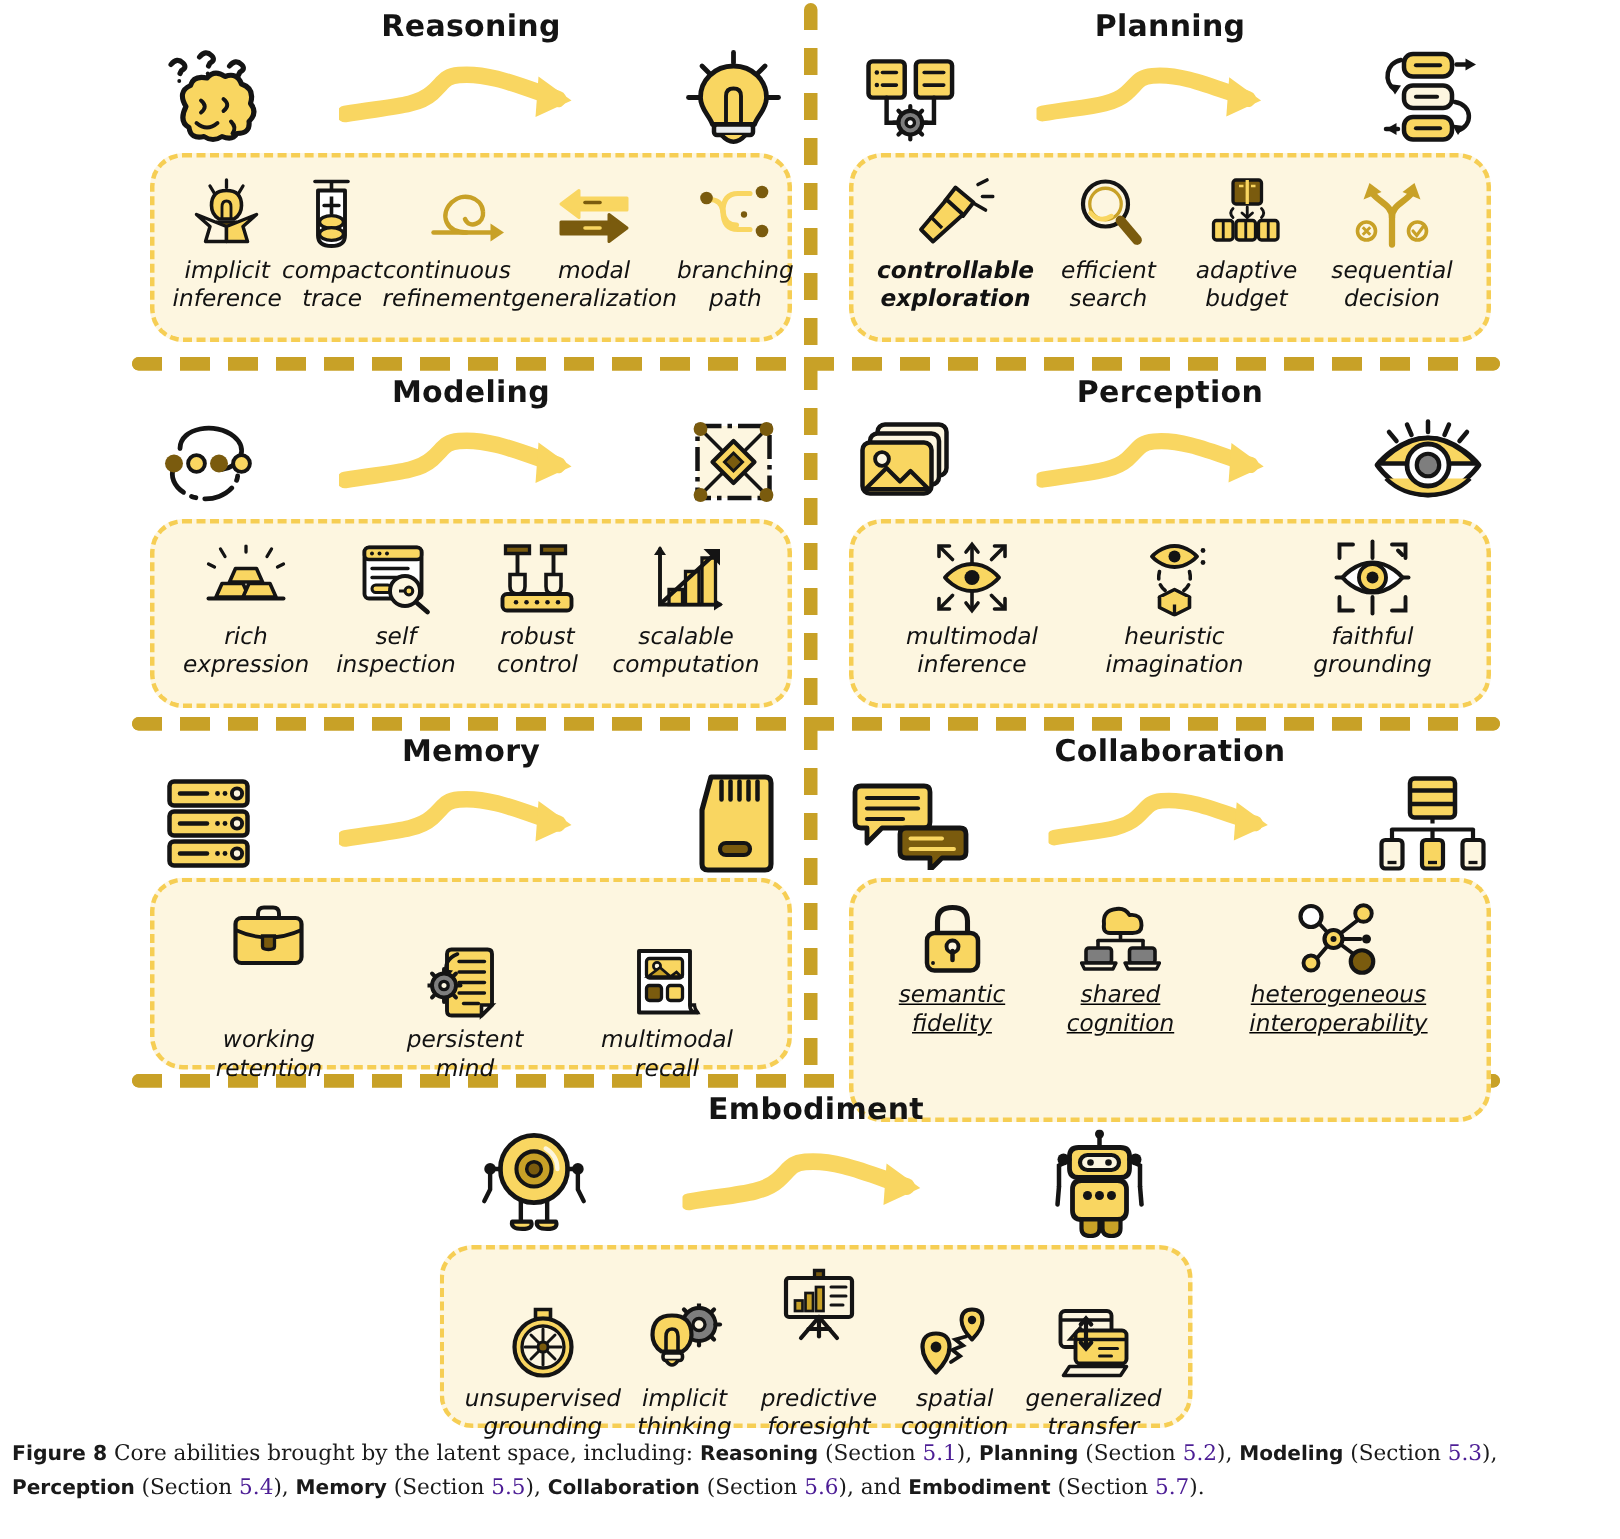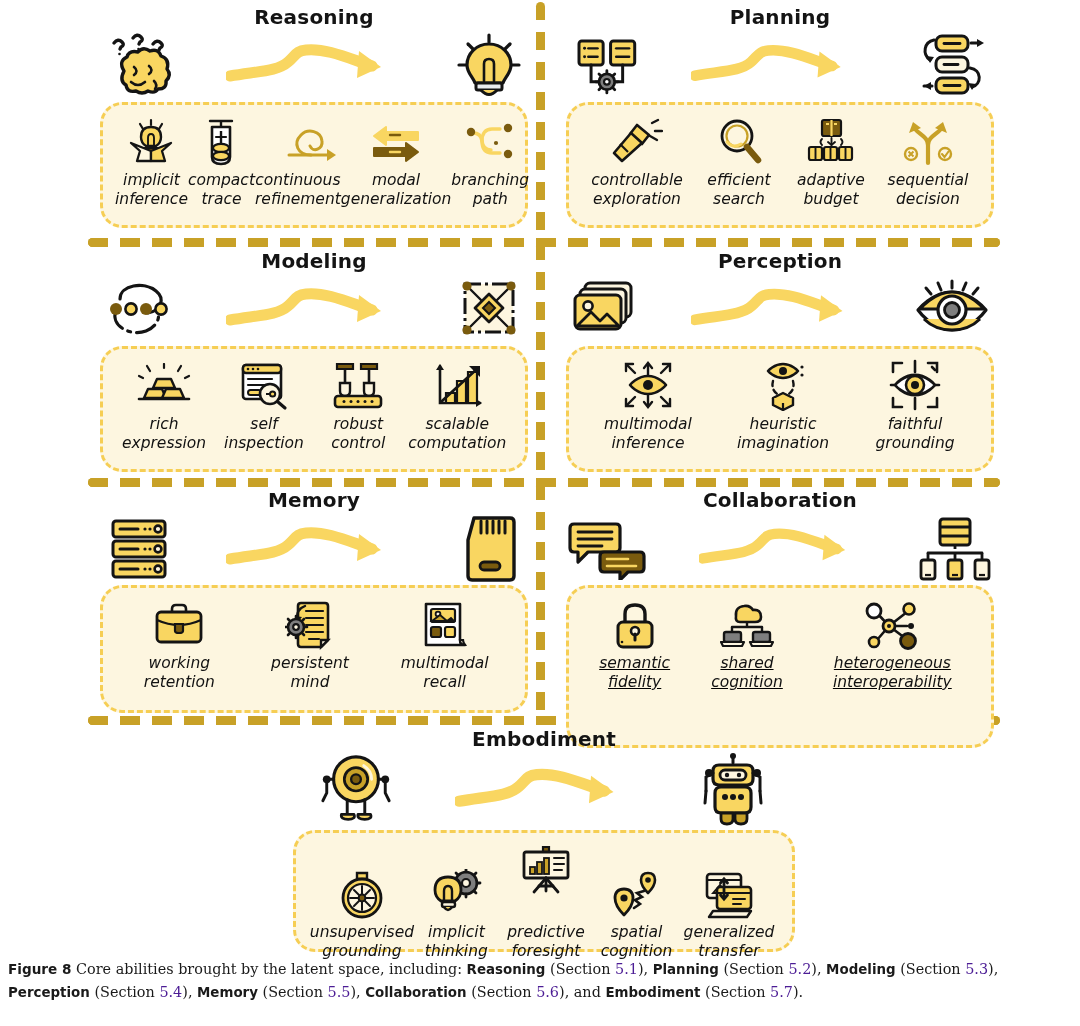--- a/index.html
+++ b/index.html
@@ -292,21 +292,21 @@
           <path d="M69 7 L76 11 L69 15 Z" fill="#141414"></path>
           <path d="M23 50 L16 54 L23 58 Z" fill="#141414"></path>
           <path d="M18 24 L22 31 L26 25 Z" fill="#141414"></path>
           <path d="M60 51 L64 58 L68 52 Z" fill="#141414"></path>
         </svg>
       </div>
     </div>
     <div class="card" style="height:126px;">
       <div class="card-items">
 
-        <div class="item" style="width:106px;">
+        <div class="item" style="width:106px;font-weight:bold;">
           <div class="item-icon">
             <svg width="52" height="50" viewBox="0 0 52 50">
               <g stroke="#141414" stroke-width="2.4" stroke-linecap="round">
                 <path d="M41 6 L47 3"></path>
                   <path d="M44 14 L51 14"></path>
                   <path d="M39 19 L46 23"></path>
               </g>
               <path d="M26 8 L38 18 L31 27 L19 17 Z" fill="#F9D661" stroke="#141414" stroke-width="2.6" stroke-linejoin="round"></path>
               <path d="M20 16 L31 26 L11 44 L3 36 Z" fill="#F9D661" stroke="#141414" stroke-width="2.6" stroke-linejoin="round"></path>
               <path d="M9 27 L17 35" stroke="#141414" stroke-width="2.2"></path>
@@ -660,21 +660,21 @@
               <path d="M39 7 V19"></path>
               <path d="M45 7 V19"></path>
           </g>
           <rect x="20" y="48" width="20" height="8" rx="4" fill="#7A5B0E" stroke="#141414" stroke-width="2.8"></rect>
         </svg>
       </div>
     </div>
     <div class="card" style="height:128px;">
       <div class="card-items">
 
-        <div class="item" style="width:108px;">
+        <div class="item" style="width:108px;gap:30px;">
           <div class="item-icon">
             <svg width="52" height="48" viewBox="0 0 52 48">
               <path d="M19 10 V7 q0-4 4-4 h6 q4 0 4 4 V10" fill="none" stroke="#141414" stroke-width="2.6" stroke-linejoin="round"></path>
               <rect x="4" y="10" width="44" height="30" rx="4" fill="#F9D661" stroke="#141414" stroke-width="2.8"></rect>
               <path d="M4 18 q22 10 44 0" fill="none" stroke="#141414" stroke-width="2.4"></path>
               <path d="M22 22 h8 v7 q0 2-4 2 q-4 0-4-2z" fill="#7A5B0E" stroke="#141414" stroke-width="2.2"></path>
             </svg>
           </div>
           <div class="item-label">working
 retention</div>

